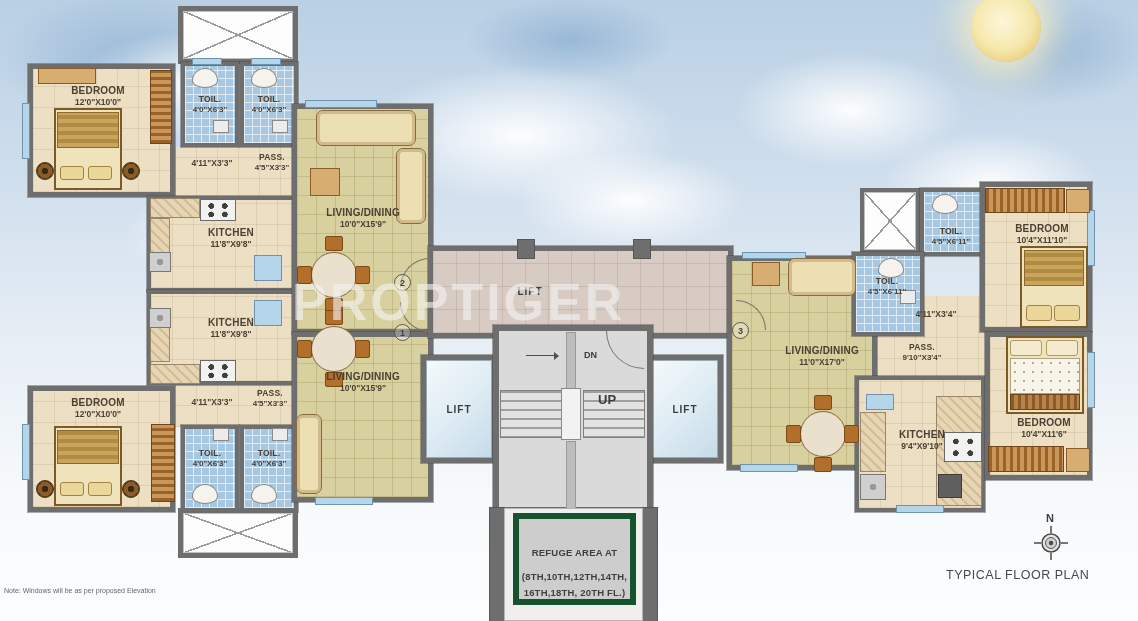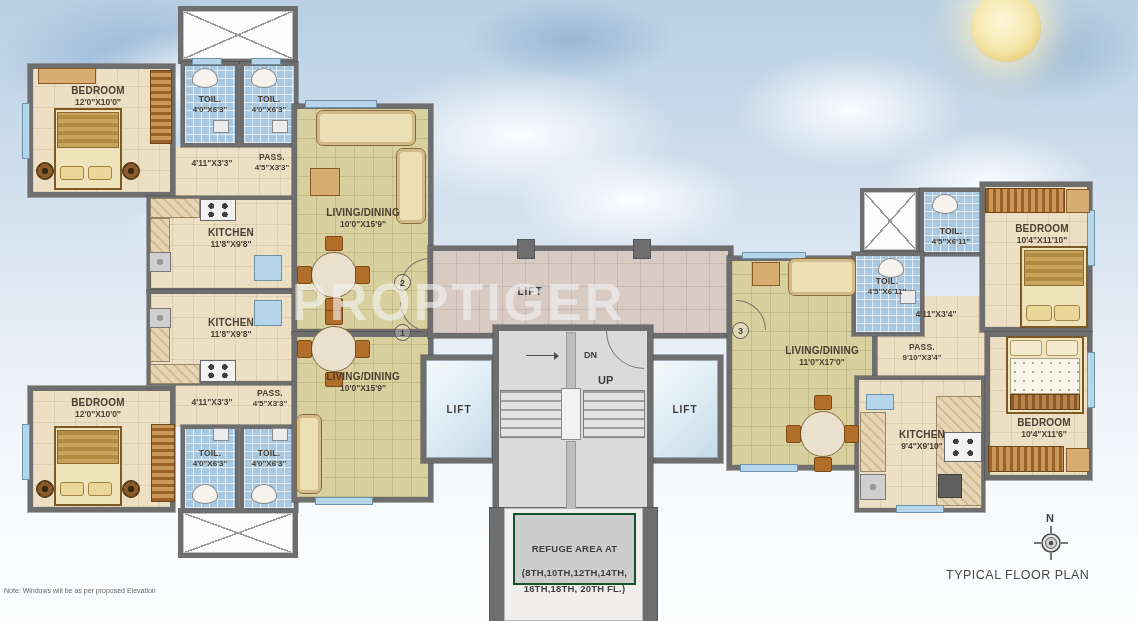--- a/index.html
+++ b/index.html
@@ -141,27 +141,27 @@
 </div>
 <div class="room stairF b6" style="left:493px;top:325px;width:160px;height:188px"></div>
 <div class="divider" style="left:567px;top:333px;width:8px;height:55px"></div>
 <div class="divider" style="left:567px;top:442px;width:8px;height:66px"></div>
 <div class="treads" style="left:500px;top:390px;width:62px;height:48px"></div>
 <div class="treads" style="left:583px;top:390px;width:62px;height:48px"></div>
 <div class="newel" style="left:561px;top:388px;width:20px;height:52px"></div>
 <div class="arc arc-bl" style="left:606px;top:331px;width:38px;height:38px"></div>
 <div class="dnarrow" style="left:526px;top:355px;width:30px"></div>
 <div class="coreLbl" style="left:584px;top:350px;font-size:9px">DN</div>
-<div class="coreLbl" style="left:598px;top:374px;font-size:11px">UP</div>
+<div class="coreLbl" style="left:598px;top:392px;font-size:13px">UP</div>
 <div class="coreLbl" style="left:498px;top:286px;width:64px;font-size:10px;letter-spacing:1px">LIFT</div>
 
 <div class="wallfill" style="left:490px;top:508px;width:14px;height:113px"></div>
 <div class="wallfill" style="left:643px;top:508px;width:14px;height:113px"></div>
 <div class="abs" style="left:504px;top:508px;width:139px;height:113px;background:#f0efed;border:1px solid #b5b5b5">
-  <div class="abs" style="left:8px;top:4px;width:123px;height:72px;background:#cdcdcd;border:2px solid #14532d">
+  <div class="abs" style="left:8px;top:4px;width:123px;height:92px;background:#cdcdcd;border:6px solid #14532d">
     <div class="refT">
       <span class="l1">REFUGE AREA AT</span>
       <span>(8TH,10TH,12TH,14TH,</span>
       <span>16TH,18TH, 20TH FL.)</span>
     </div>
   </div>
 </div>
 
 <div class="abs cream" style="left:852px;top:296px;width:150px;height:84px"></div>
 <div class="room khaki b5" style="left:727px;top:256px;width:150px;height:214px"></div>

